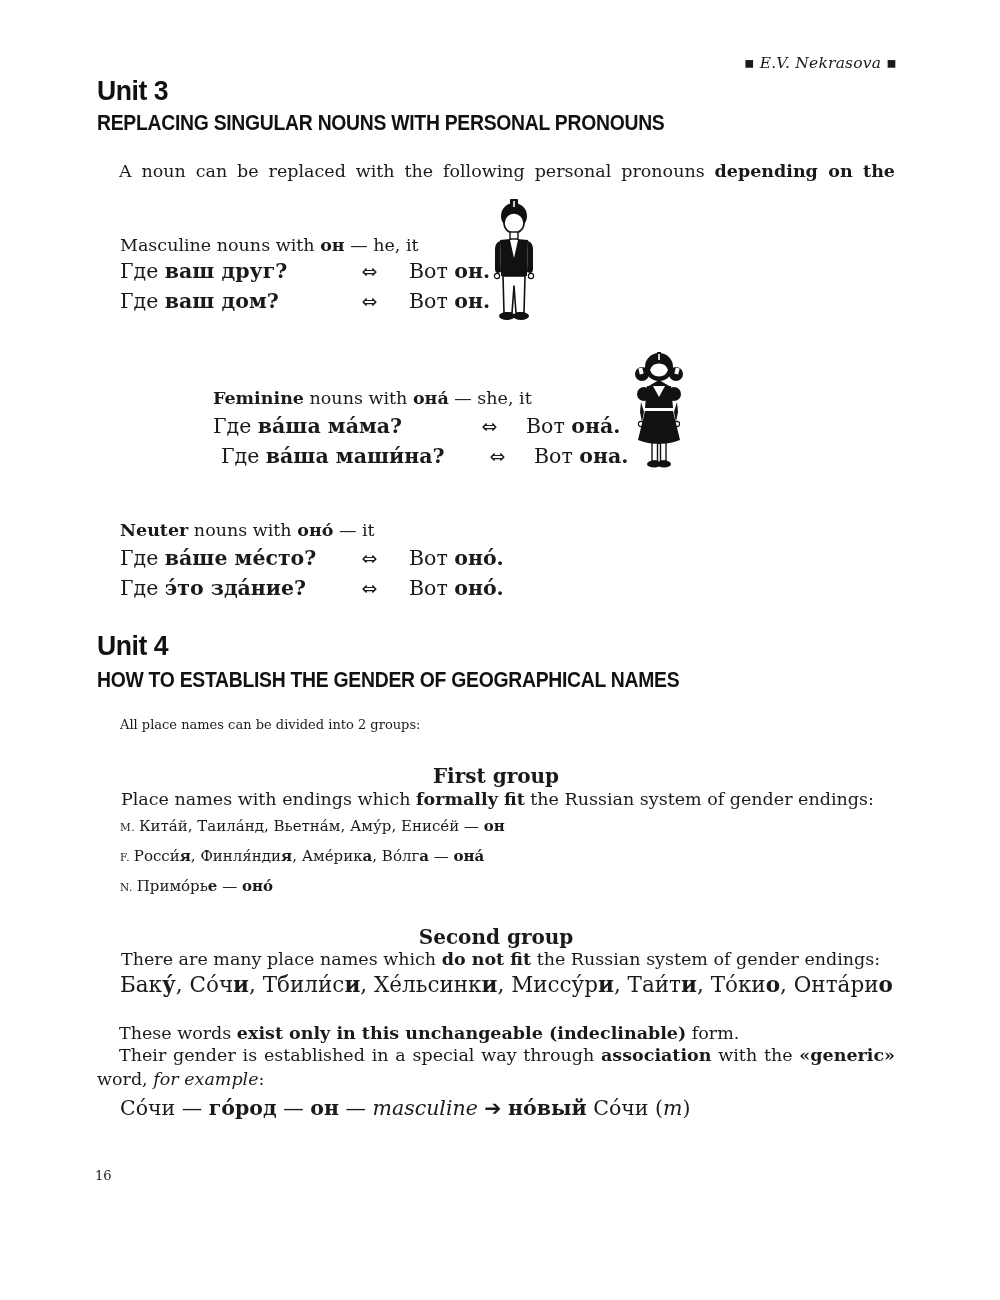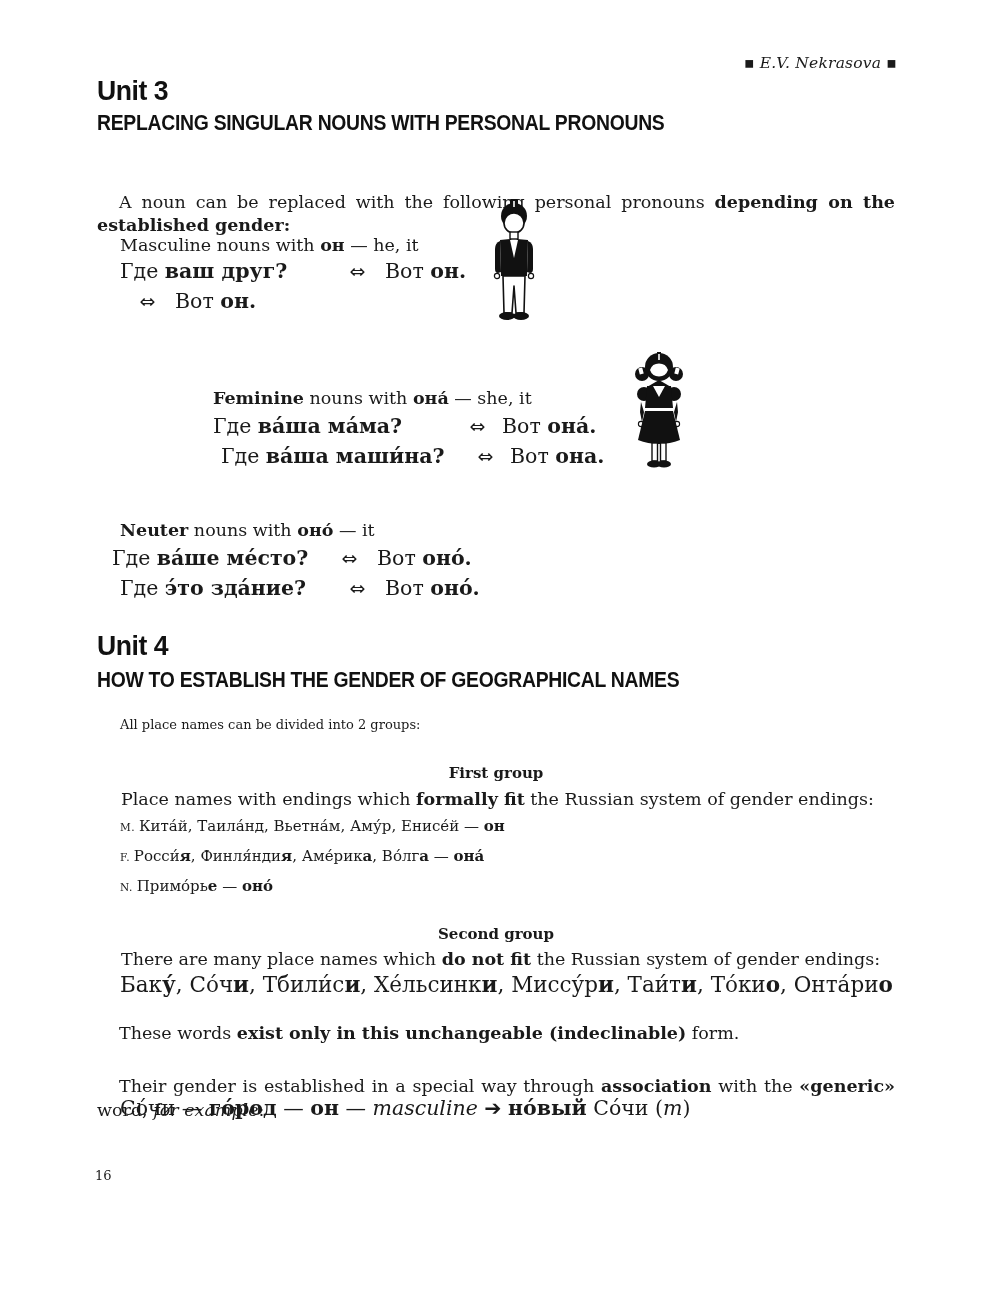--- a/index.html
+++ b/index.html
@@ -16,32 +16,32 @@
     left:97px;margin:0;font-family:"Liberation Sans","DejaVu Sans",sans-serif;
     font-weight:700;font-size:28px;line-height:30px;letter-spacing:-.5px;
     transform:scaleX(.95);transform-origin:left;white-space:nowrap;color:#111;
   }
   .unit-sub{
     left:97px;margin:0;font-family:"Liberation Sans","DejaVu Sans",sans-serif;
     font-weight:700;font-size:21.5px;line-height:24px;letter-spacing:-.3px;
     transform:scaleX(.9);transform-origin:left;white-space:nowrap;color:#111;
   }
   .para{left:97px;width:798px;font-size:17.5px;line-height:23px;}
-  .just{text-align:justify;text-align-last:justify;margin-top:31px;}
+  .just{text-align:justify;text-align-last:justify;}
   .ind{padding-left:22px;box-sizing:border-box;}
   .gl{ 
     font-size:17.5px;line-height:22px;white-space:nowrap;
   }
-  .ex-row{display:flex;font-size:20.5px;line-height:28px;white-space:nowrap;}
+  .ex-row{display:flex;font-size:20.5px;line-height:28px;white-space:nowrap;gap:12px;}
   .ex-row .q{width:210px;}
   .ex-row .arr{width:55px;text-align:center;font-family:"DejaVu Sans",sans-serif;font-size:19px;}
   .fem .q{width:240px;}
   .fem .arr{width:49px;}
   .centered{left:97px;width:798px;text-align:center;}
-  .grp-head{font-weight:700;font-size:15px;}
+  .grp-head{font-weight:700;font-size:20px;}
   .desc{left:97px;width:800px;font-size:17.5px;line-height:23px;padding-left:24px;box-sizing:border-box;white-space:nowrap;}
   .ru-line{left:120px;font-size:15px;line-height:28px;white-space:nowrap;}
   .note{left:97px;width:798px;font-size:17.5px;line-height:24px;}
   .pagenum{left:95px;top:1168px;font-size:13px;}
   .b{font-weight:700;}
   .i{font-style:italic;}
   .sc{font-size:.7em;letter-spacing:.5px;}
   .ar{font-family:"DejaVu Sans",sans-serif;font-weight:700;}
   .figure{position:absolute;}
   .figure svg{display:block;}
@@ -49,21 +49,20 @@
 </head>
 <body>
 
 <div class="abs author">▪ E.V. Nekrasova ▪</div>
 
 <div class="abs unit-title" style="top:76px;">Unit 3</div>
 <div class="abs unit-sub" style="top:111px;">REPLACING SINGULAR NOUNS WITH PERSONAL PRONOUNS</div>
 
 <div class="abs para" style="top:160px;">
   <div class="just ind"><span>A noun can be replaced with the following personal pronouns </span><span class="b">depending on the</span></div>
-  <div><span class="b">established gender:</span></div>
 </div>
 
 <div class="figure" style="left:490px;top:196px;">
   <svg width="48" height="126" viewBox="0 0 48 126">
     <circle cx="24" cy="20" r="13" fill="#111"></circle>
     <rect x="20" y="3" width="8" height="6" rx="1" fill="#111"></rect>
     <line x1="24" y1="5" x2="24" y2="11" stroke="#fff" stroke-width="1.6"></line>
     <circle cx="24" cy="27" r="10" fill="#fff" stroke="#111" stroke-width="1.6"></circle>
     <rect x="20" y="36" width="8" height="7" fill="#fff" stroke="#111" stroke-width="1.4"></rect>
     <path d="M10,44 L21,43 L24,50 L27,43 L38,44 L37,80 L11,80 Z" fill="#111"></path>
@@ -78,20 +77,21 @@
   </svg>
 </div>
 
 <div class="abs gl" style="left:120px;top:234px;"><span>Masculine nouns with </span><span class="b">он</span><span> — he, it</span></div>
 <div class="abs ex-row" style="left:120px;top:257px;">
   <div class="q"><span>Где </span><span class="b">ваш друг?</span></div>
   <div class="arr">⇔</div>
   <div class="a"><span>Вот </span><span class="b">он.</span></div>
 </div>
 <div class="abs ex-row" style="left:120px;top:287px;">
+  <div class="q"><span>Где </span><span class="b">ваш дом?</span></div>
   <div class="arr">⇔</div>
   <div class="a"><span>Вот </span><span class="b">он.</span></div>
 </div>
 
 <div class="figure" style="left:630px;top:350px;">
   <svg width="58" height="119" viewBox="0 0 58 119">
     <circle cx="12" cy="24" r="7" fill="#111"></circle>
     <circle cx="46" cy="24" r="7" fill="#111"></circle>
     <rect x="9" y="18" width="4" height="6" fill="#fff" transform="rotate(-15 11 21)"></rect>
     <rect x="45" y="18" width="4" height="6" fill="#fff" transform="rotate(15 47 21)"></rect>
@@ -123,21 +123,21 @@
   <div class="arr">⇔</div>
   <div class="a"><span>Вот </span><span class="b">она́.</span></div>
 </div>
 <div class="abs ex-row fem" style="left:221px;top:442px;">
   <div class="q"><span>Где </span><span class="b">ва́ша маши́на?</span></div>
   <div class="arr">⇔</div>
   <div class="a"><span>Вот </span><span class="b">она.</span></div>
 </div>
 
 <div class="abs gl" style="left:120px;top:519px;"><span class="b">Neuter</span><span> nouns with </span><span class="b">оно́</span><span> — it</span></div>
-<div class="abs ex-row" style="left:112px;top:544px;align-items:center;">
+<div class="abs ex-row" style="left:120px;top:544px;align-items:center;">
   <div class="q"><span>Где </span><span class="b">ва́ше ме́сто?</span></div>
   <div class="arr">⇔</div>
   <div class="a"><span>Вот </span><span class="b">оно́.</span></div>
 </div>
 <div class="abs ex-row" style="left:120px;top:574px;">
   <div class="q"><span>Где </span><span class="b">э́то зда́ние?</span></div>
   <div class="arr">⇔</div>
   <div class="a"><span>Вот </span><span class="b">оно́.</span></div>
 </div>
 

